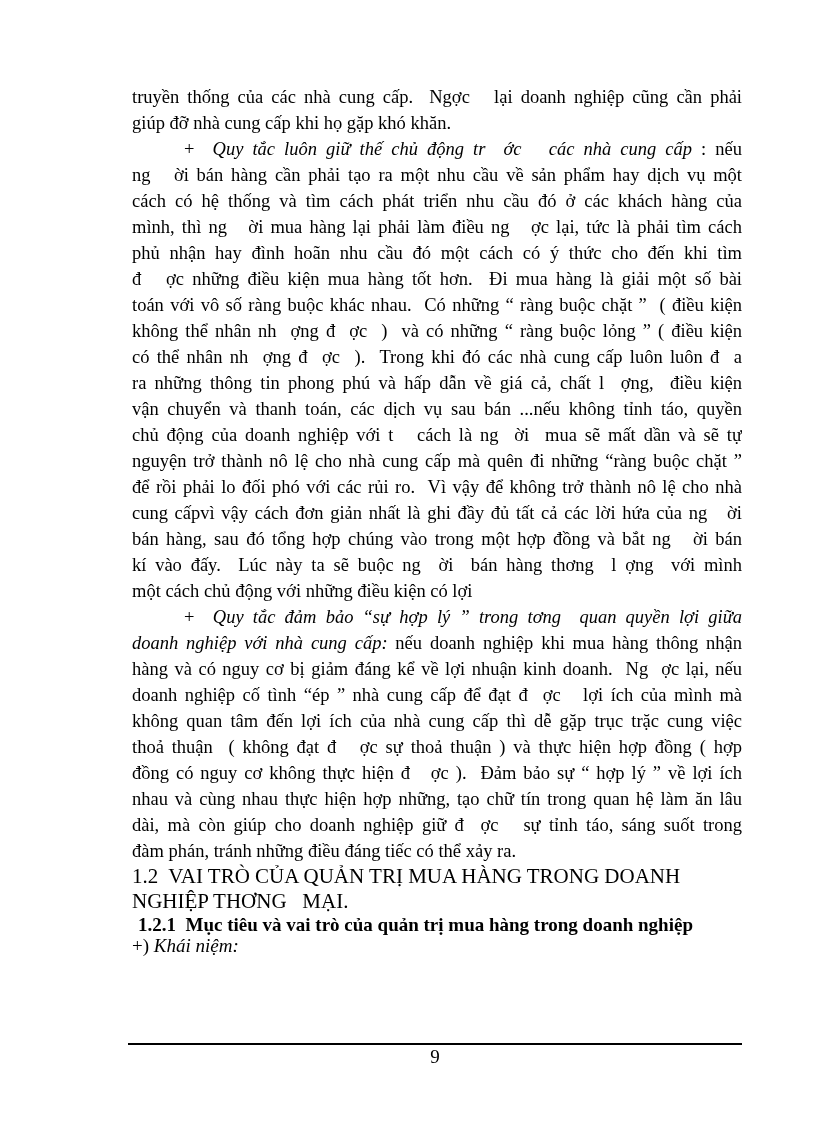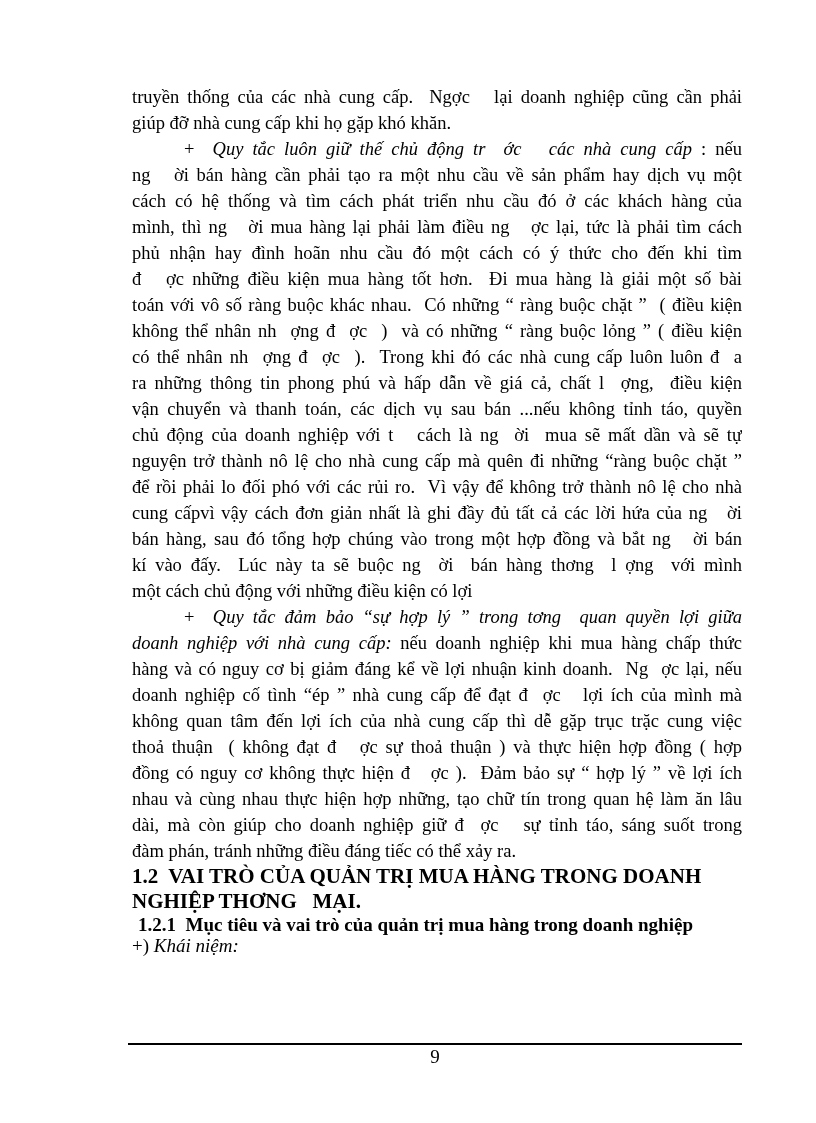--- a/index.html
+++ b/index.html
@@ -27,21 +27,21 @@
   }
   .line.left{
     text-align:right;
     text-align-last:left;
   }
   .line.indent{ text-indent:52px; }
   .seg-i{ font-style:italic; }
   .seg-n{ font-style:normal; }
   .line.h1{
     font-size:21px;
-    font-weight:bold;
+    font-weight:normal;
     line-height:25px;
     height:25px;
     text-align:right;
     text-align-last:left;
   }
   .line.h2{
     font-size:19px;
     font-weight:bold;
     line-height:21px;
     height:21px;
@@ -88,21 +88,21 @@
       <div class="line body"><span class="seg-n">ra những thông tin phong phú và hấp dẫn về giá cả, chất l&nbsp; ợng,&nbsp; điều kiện</span></div>
       <div class="line body"><span class="seg-n">vận chuyển và thanh toán, các dịch vụ sau bán ...nếu không tỉnh táo, quyền</span></div>
       <div class="line body"><span class="seg-n">chủ động của doanh nghiệp với t&nbsp;&nbsp; cách là ng&nbsp; ời&nbsp; mua sẽ mất dần và sẽ tự</span></div>
       <div class="line body"><span class="seg-n">nguyện trở thành nô lệ cho nhà cung cấp mà quên đi những “ràng buộc chặt ”</span></div>
       <div class="line body"><span class="seg-n">để rồi phải lo đối phó với các rủi ro.&nbsp; Vì vậy để không trở thành nô lệ cho nhà</span></div>
       <div class="line body"><span class="seg-n">cung cấpvì vậy cách đơn giản nhất là ghi đầy đủ tất cả các lời hứa của ng&nbsp;&nbsp; ời</span></div>
       <div class="line body"><span class="seg-n">bán hàng, sau đó tổng hợp chúng vào trong một hợp đồng và bắt ng&nbsp;&nbsp; ời bán</span></div>
       <div class="line body"><span class="seg-n">kí vào đấy.&nbsp; Lúc này ta sẽ buộc ng&nbsp; ời&nbsp; bán hàng thơng&nbsp; l ợng&nbsp; với mình</span></div>
       <div class="line body left"><span class="seg-n">một cách chủ động với những điều kiện có lợi</span></div>
       <div class="line body indent"><span class="seg-n">+&nbsp; </span><span class="seg-i">Quy tắc đảm bảo “sự hợp lý ” trong tơng&nbsp; quan quyền lợi giữa</span></div>
-      <div class="line body"><span class="seg-i">doanh nghiệp với nhà cung cấp:</span><span class="seg-n"> nếu doanh nghiệp khi mua hàng chấp thức</span></div>
+      <div class="line body"><span class="seg-i">doanh nghiệp với nhà cung cấp:</span><span class="seg-n"> nếu doanh nghiệp khi mua hàng thông nhận</span></div>
       <div class="line body"><span class="seg-n">hàng và có nguy cơ bị giảm đáng kể về lợi nhuận kinh doanh.&nbsp; Ng&nbsp; ợc lại, nếu</span></div>
       <div class="line body"><span class="seg-n">doanh nghiệp cố tình “ép ” nhà cung cấp để đạt đ&nbsp; ợc&nbsp;&nbsp; lợi ích của mình mà</span></div>
       <div class="line body"><span class="seg-n">không quan tâm đến lợi ích của nhà cung cấp thì dễ gặp trục trặc cung việc</span></div>
       <div class="line body"><span class="seg-n">thoả thuận&nbsp; ( không đạt đ&nbsp;&nbsp; ợc sự thoả thuận ) và thực hiện hợp đồng ( hợp</span></div>
       <div class="line body"><span class="seg-n">đồng có nguy cơ không thực hiện đ&nbsp;&nbsp; ợc ).&nbsp; Đảm bảo sự “ hợp lý ” về lợi ích</span></div>
       <div class="line body"><span class="seg-n">nhau và cùng nhau thực hiện hợp những, tạo chữ tín trong quan hệ làm ăn lâu</span></div>
       <div class="line body"><span class="seg-n">dài, mà còn giúp cho doanh nghiệp giữ đ&nbsp; ợc&nbsp;&nbsp; sự tỉnh táo, sáng suốt trong</span></div>
       <div class="line body left"><span class="seg-n">đàm phán, tránh những điều đáng tiếc có thể xảy ra.</span></div>
       <div class="line h1 left"><span class="seg-n">1.2&nbsp; VAI TRÒ CỦA QUẢN TRỊ MUA HÀNG TRONG DOANH</span></div>
       <div class="line h1 left"><span class="seg-n">NGHIỆP THƠNG&nbsp;&nbsp; MẠI.</span></div>

